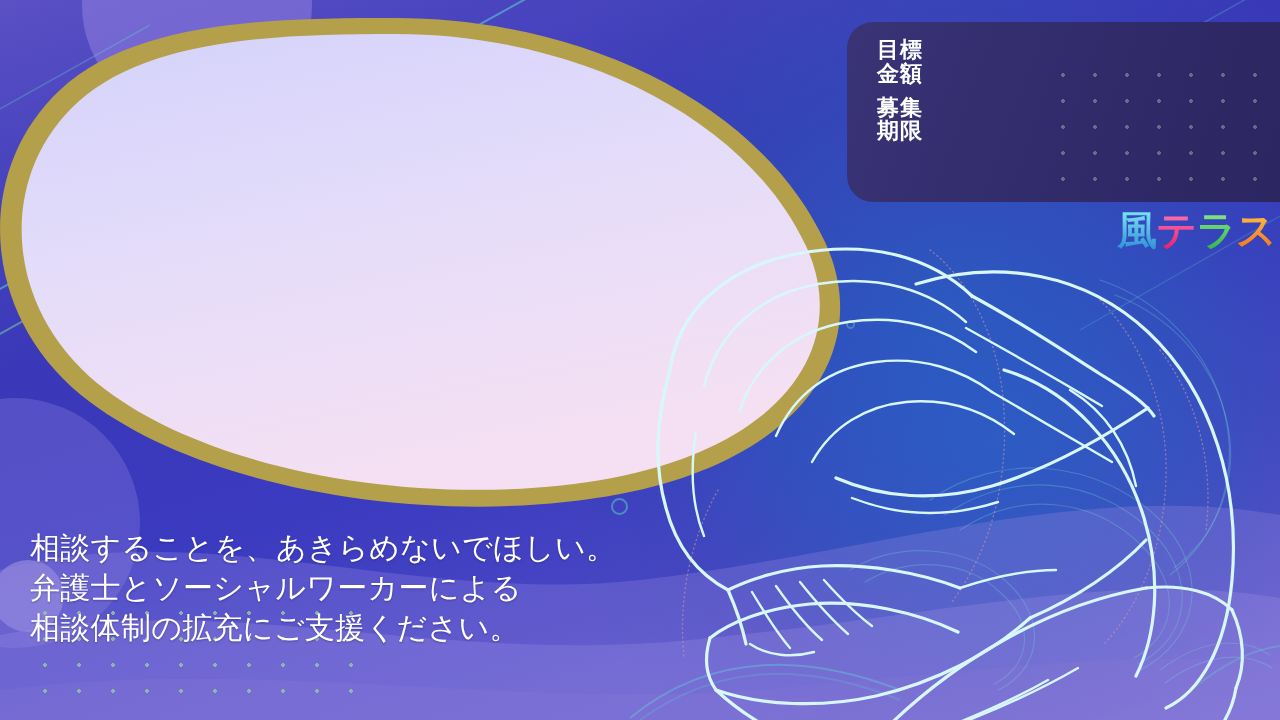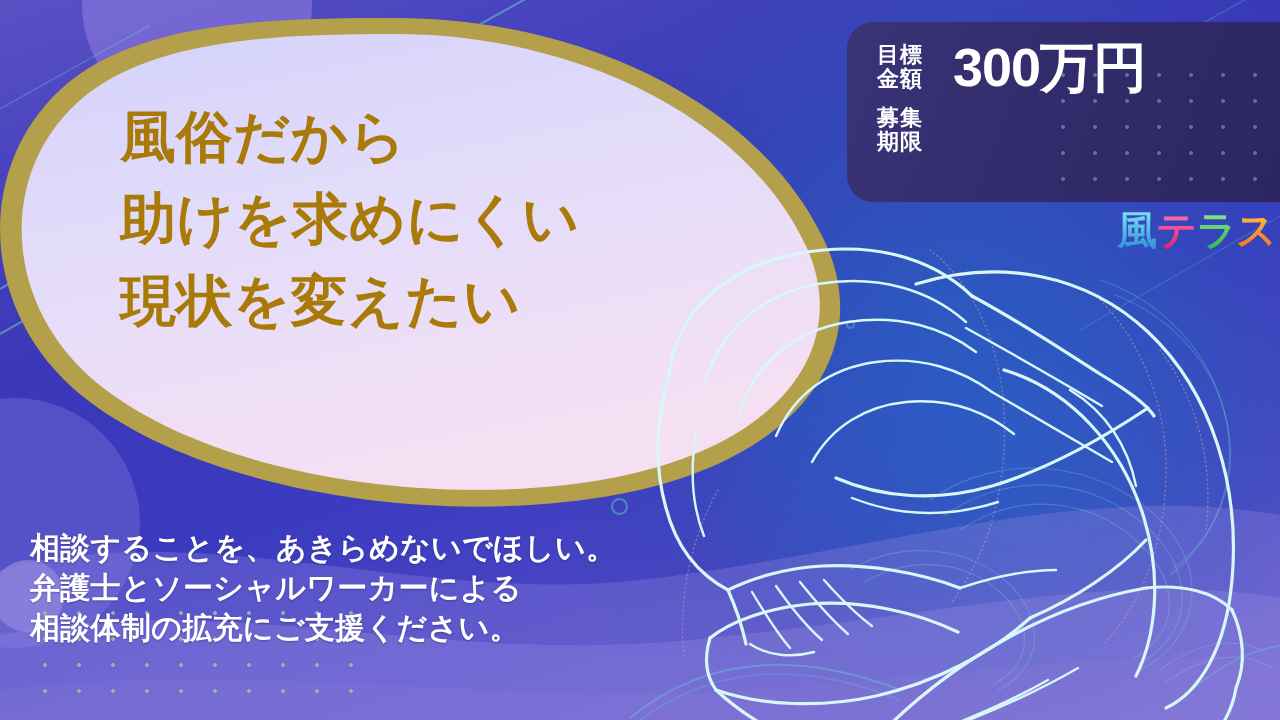--- a/index.html
+++ b/index.html
@@ -100,21 +100,21 @@
     line-height:1.46;
     letter-spacing:0.5px;
     white-space:pre-line;
   }
 
   
   .subcopy {
     position:absolute;
     left:30px; top:528px;
     color:#ffffff;
-    font-weight:700;
+    font-weight:400;
     font-size:30px;
     line-height:1.34;
     white-space:pre-line;
     letter-spacing:0.3px;
     text-shadow:0 1px 2px rgba(20,20,70,0.35);
   }
 
   
   .info-card {
     position:absolute;
@@ -225,23 +225,20 @@
                C 215 8, 355 6, 475 6 Z" fill="#b4a04a"></path>
       <path d="M 475 22
                C 652 22, 824 102, 886 234
                C 932 334, 862 434, 692 466
                C 520 498, 300 464, 186 378
                C 82 300, 76 164, 158 90
                C 229 26, 360 22, 475 22 Z" fill="url(#blobFill)"></path>
     </svg>
   </div>
 
-  <div class="headline">風俗だから
-助けを求めにくい
-現状を変えたい</div>
 
   <svg class="illus" viewBox="0 0 700 480">
 
     <g class="swirl">
       <path d="M330,260 C400,210 500,220 560,280 C610,330 600,400 540,430"></path>
       <path d="M345,275 C412,228 498,238 552,292 C598,338 590,398 538,424"></path>
       <path d="M360,290 C420,250 492,258 540,304 C582,344 578,394 534,418"></path>
       <path d="M250,330 C300,300 370,305 410,345 C448,382 440,430 398,450"></path>
       <path d="M265,342 C310,315 368,320 402,354 C436,386 430,426 394,444"></path>
       <path d="M500,40 C560,60 610,110 625,175 C640,240 615,300 570,335"></path>
@@ -329,21 +326,20 @@
 弁護士とソーシャルワーカーによる
 相談体制の拡充にご支援ください。</div>
 
   <div class="info-card">
     <div class="dotgrid-card"></div>
     <div class="info-rows">
 
       <div class="info-row">
         <div class="info-label">目標
 金額</div>
-        <div class="info-value">300万円</div>
       </div>
 
       <div class="info-row">
         <div class="info-label">募集
 期限</div>
       </div>
 
     </div>
   </div>
 

